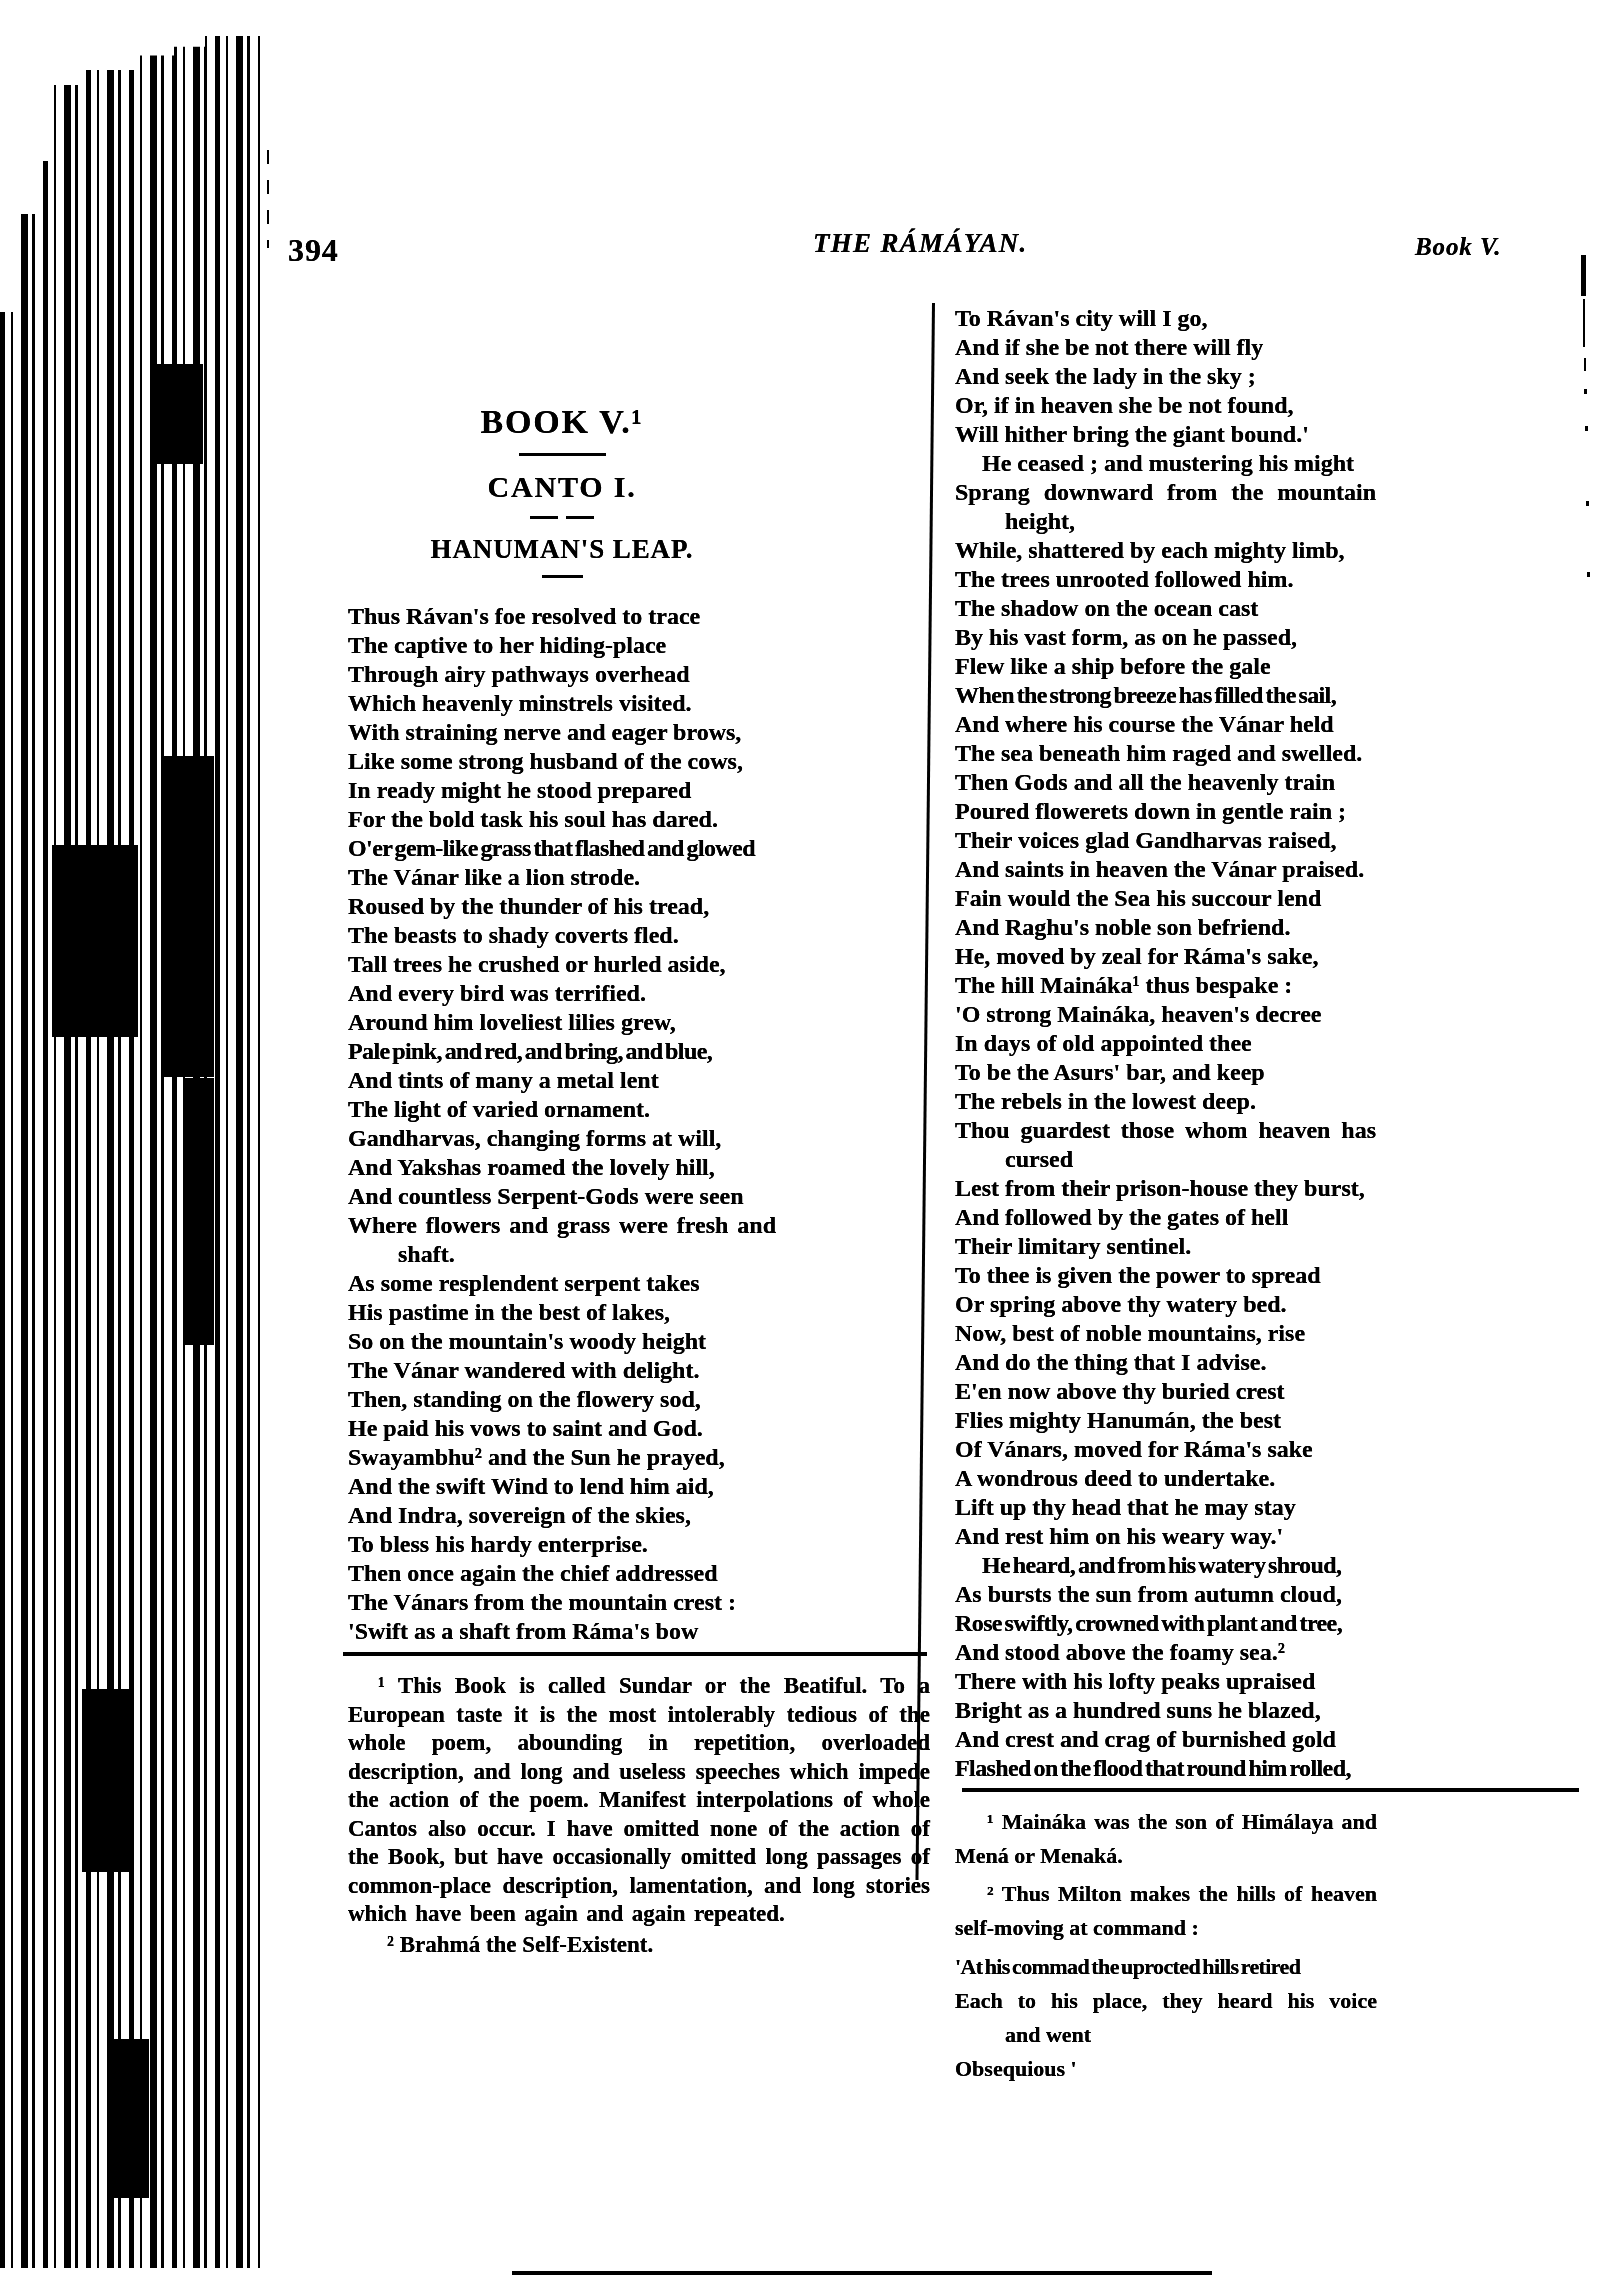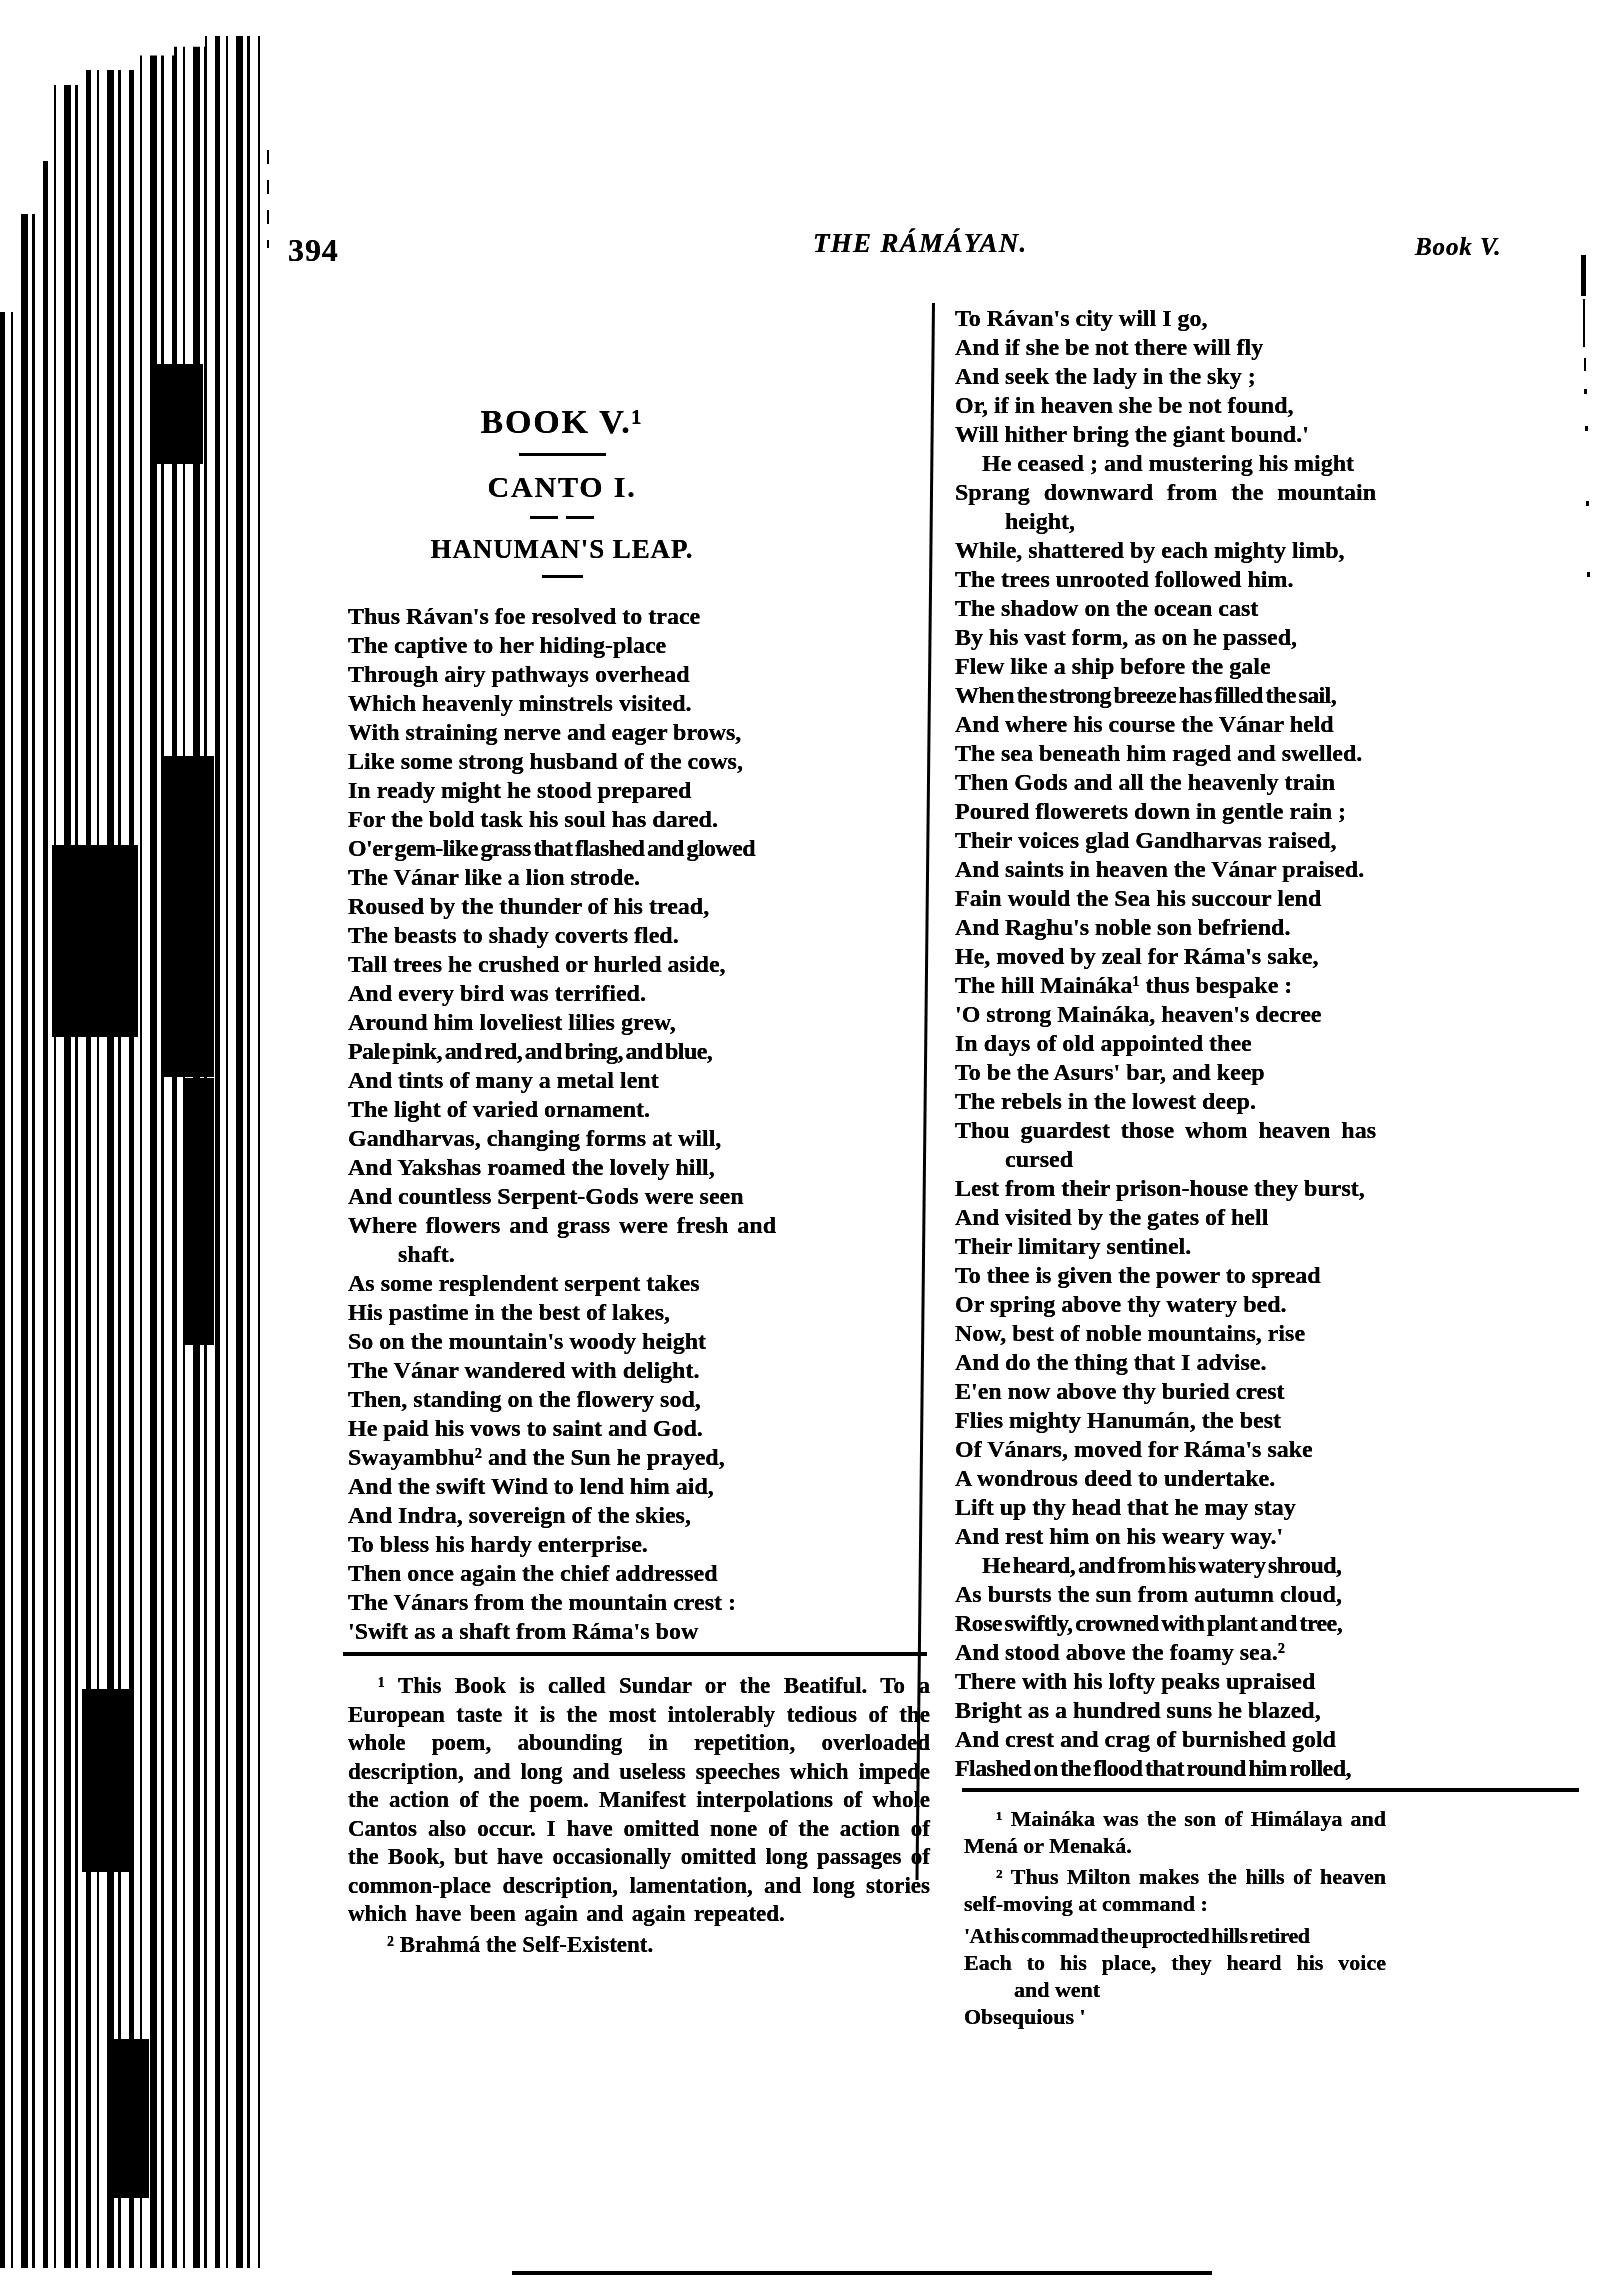--- a/index.html
+++ b/index.html
@@ -44,21 +44,21 @@
   .line.i{padding-left:50px;}
   .line.p{text-indent:27px;}
   .line.t{letter-spacing:-0.6px;word-spacing:-2.7px;}
 
   
   .fnrule{background:#000;height:3.6px;}
   .footnotes{font-size:23px;}
   .fn-para{margin:0;text-align:justify;line-height:28.5px;word-spacing:2.7px;}
   .fn-para.first{text-indent:30px;}
   .fn-single{margin-top:2.7px;text-indent:39px;line-height:28.5px;}
-  .footnotes-r{font-size:22px;line-height:27px;margin-left:9px;}
+  .footnotes-r{font-size:22px;line-height:34px;}
   .fn-para-r{margin:0;text-align:justify;text-indent:32px;}
   .divider{background:#000;width:2.7px;transform:rotate(0.6deg);transform-origin:top left;}
   .edge-mark{background:#000;}
 </style>
 </head>
 <body>
 
 <div class="page">
 
   <div class="abs band"></div>
@@ -165,21 +165,21 @@
       <div class="line">And Raghu's noble son befriend.</div>
       <div class="line">He, moved by zeal for Ráma's sake,</div>
       <div class="line">The hill Maináka¹ thus bespake :</div>
       <div class="line">'O strong Maináka, heaven's decree</div>
       <div class="line">In days of old appointed thee</div>
       <div class="line">To be the Asurs' bar, and keep</div>
       <div class="line">The rebels in the lowest deep.</div>
       <div class="line j">Thou guardest those whom heaven has</div>
       <div class="line i">cursed</div>
       <div class="line">Lest from their prison-house they burst,</div>
-      <div class="line">And visited by the gates of hell</div>
+      <div class="line">And followed by the gates of hell</div>
       <div class="line">Their limitary sentinel.</div>
       <div class="line">To thee is given the power to spread</div>
       <div class="line">Or spring above thy watery bed.</div>
       <div class="line">Now, best of noble mountains, rise</div>
       <div class="line">And do the thing that I advise.</div>
       <div class="line">E'en now above thy buried crest</div>
       <div class="line">Flies mighty Hanumán, the best</div>
       <div class="line">Of Vánars, moved for Ráma's sake</div>
       <div class="line">A wondrous deed to undertake.</div>
       <div class="line">Lift up thy head that he may stay</div>

